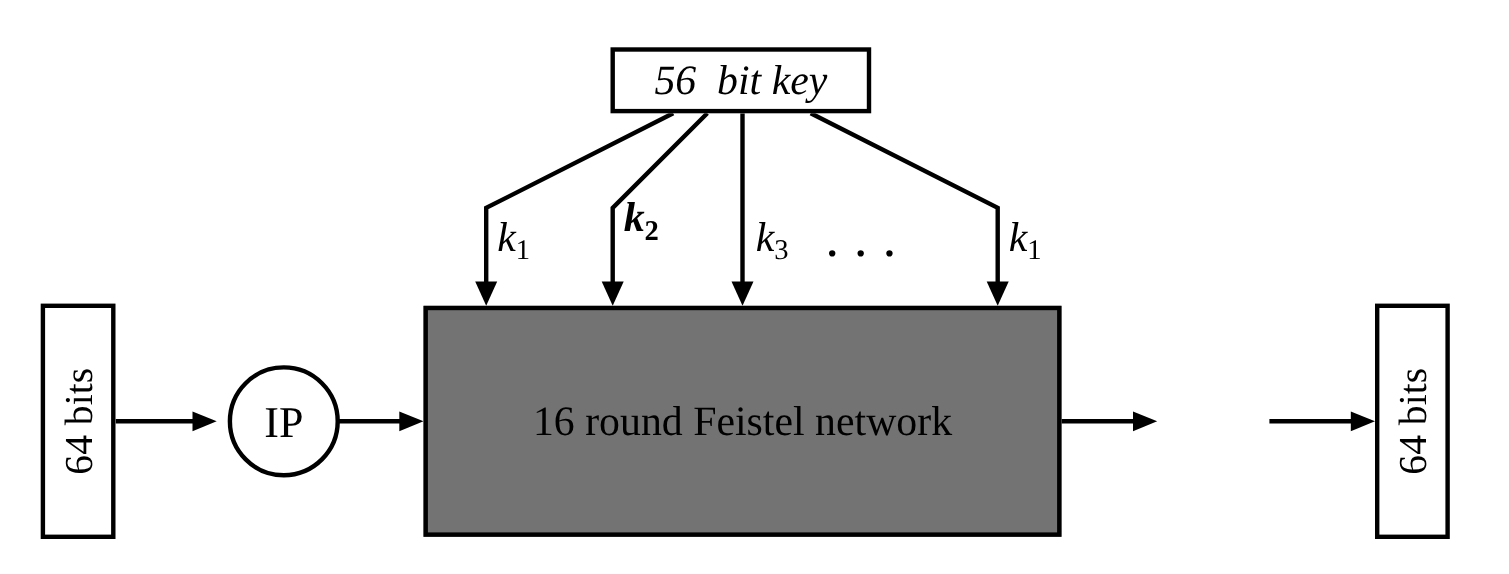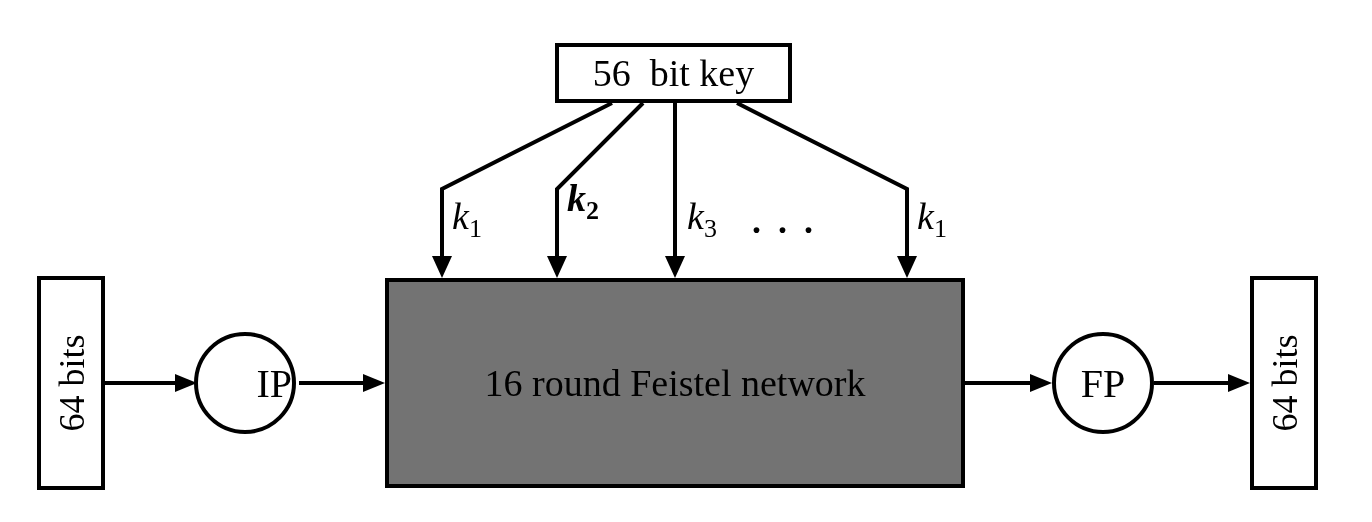--- a/index.html
+++ b/index.html
@@ -28,21 +28,21 @@
     background: #ffffff;
     display: flex;
     align-items: center;
     justify-content: center;
   }
   .key-box {
     left: 555px; top: 43px;
     width: 237px; height: 60px;
     font-size: 38px;
   }
-  .key-box .lbl { white-space: pre; }
+  .key-box .lbl { white-space: pre; font-style: italic; }
   .feistel-box {
     left: 385px; top: 278px;
     width: 580px; height: 210px;
     background: #737373;
     font-size: 38px;
   }
   .bits-box {
     top: 276px;
     width: 68px; height: 214px;
     font-size: 36px;
@@ -52,21 +52,21 @@
   .vtext {
     transform: rotate(-90deg);
     white-space: pre;
   }
   .circle-node {
     border-radius: 50%;
     width: 102px; height: 102px;
     top: 332px;
     font-size: 40px;
   }
-  .circle-node.ip { left: 194px; justify-content: flex-end; }
+  .circle-node.ip { left: 207px; }
   .circle-node.fp { left: 1052px; }
   .klabel {
     position: absolute;
     font-size: 38px;
     line-height: 1;
     white-space: nowrap;
   }
   .klabel i { font-style: italic; }
   .klabel sub {
     font-style: normal;
@@ -149,21 +149,18 @@
   </div>
 
   <div class="node circle-node ip">
     <span>IP</span>
   </div>
 
   <div class="node feistel-box">
     <span>16 round Feistel network</span>
   </div>
 
-  <div class="node circle-node fp">
-    <span>FP</span>
-  </div>
 
   <div class="node bits-box right">
     <span class="vtext">64 bits</span>
   </div>
 
 </div>
 
 </body></html>

